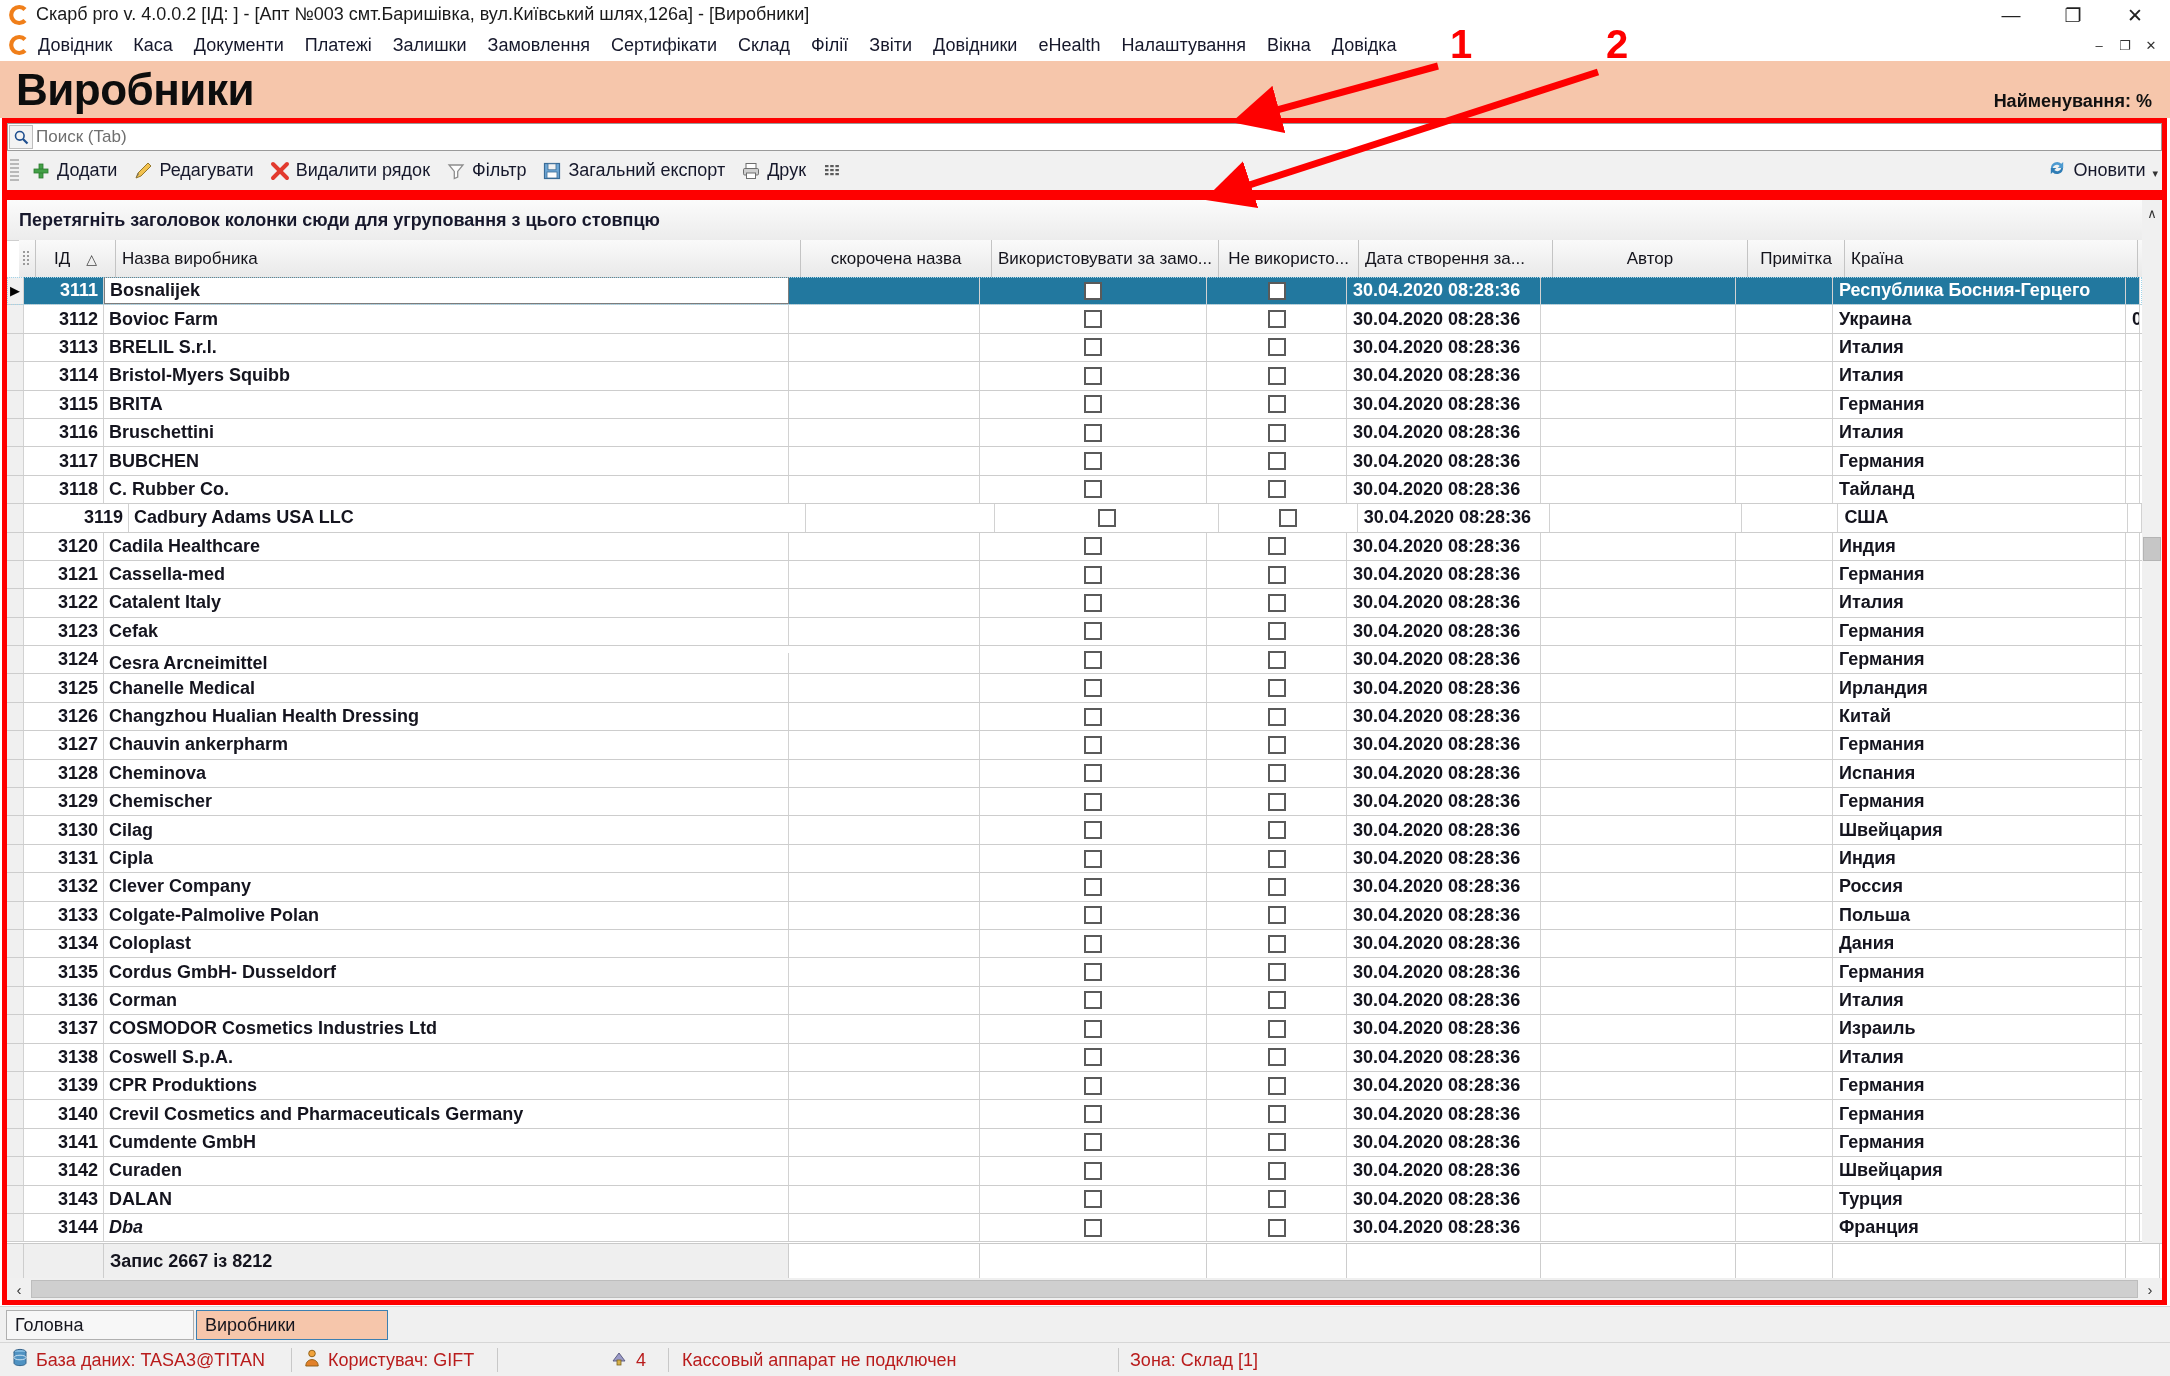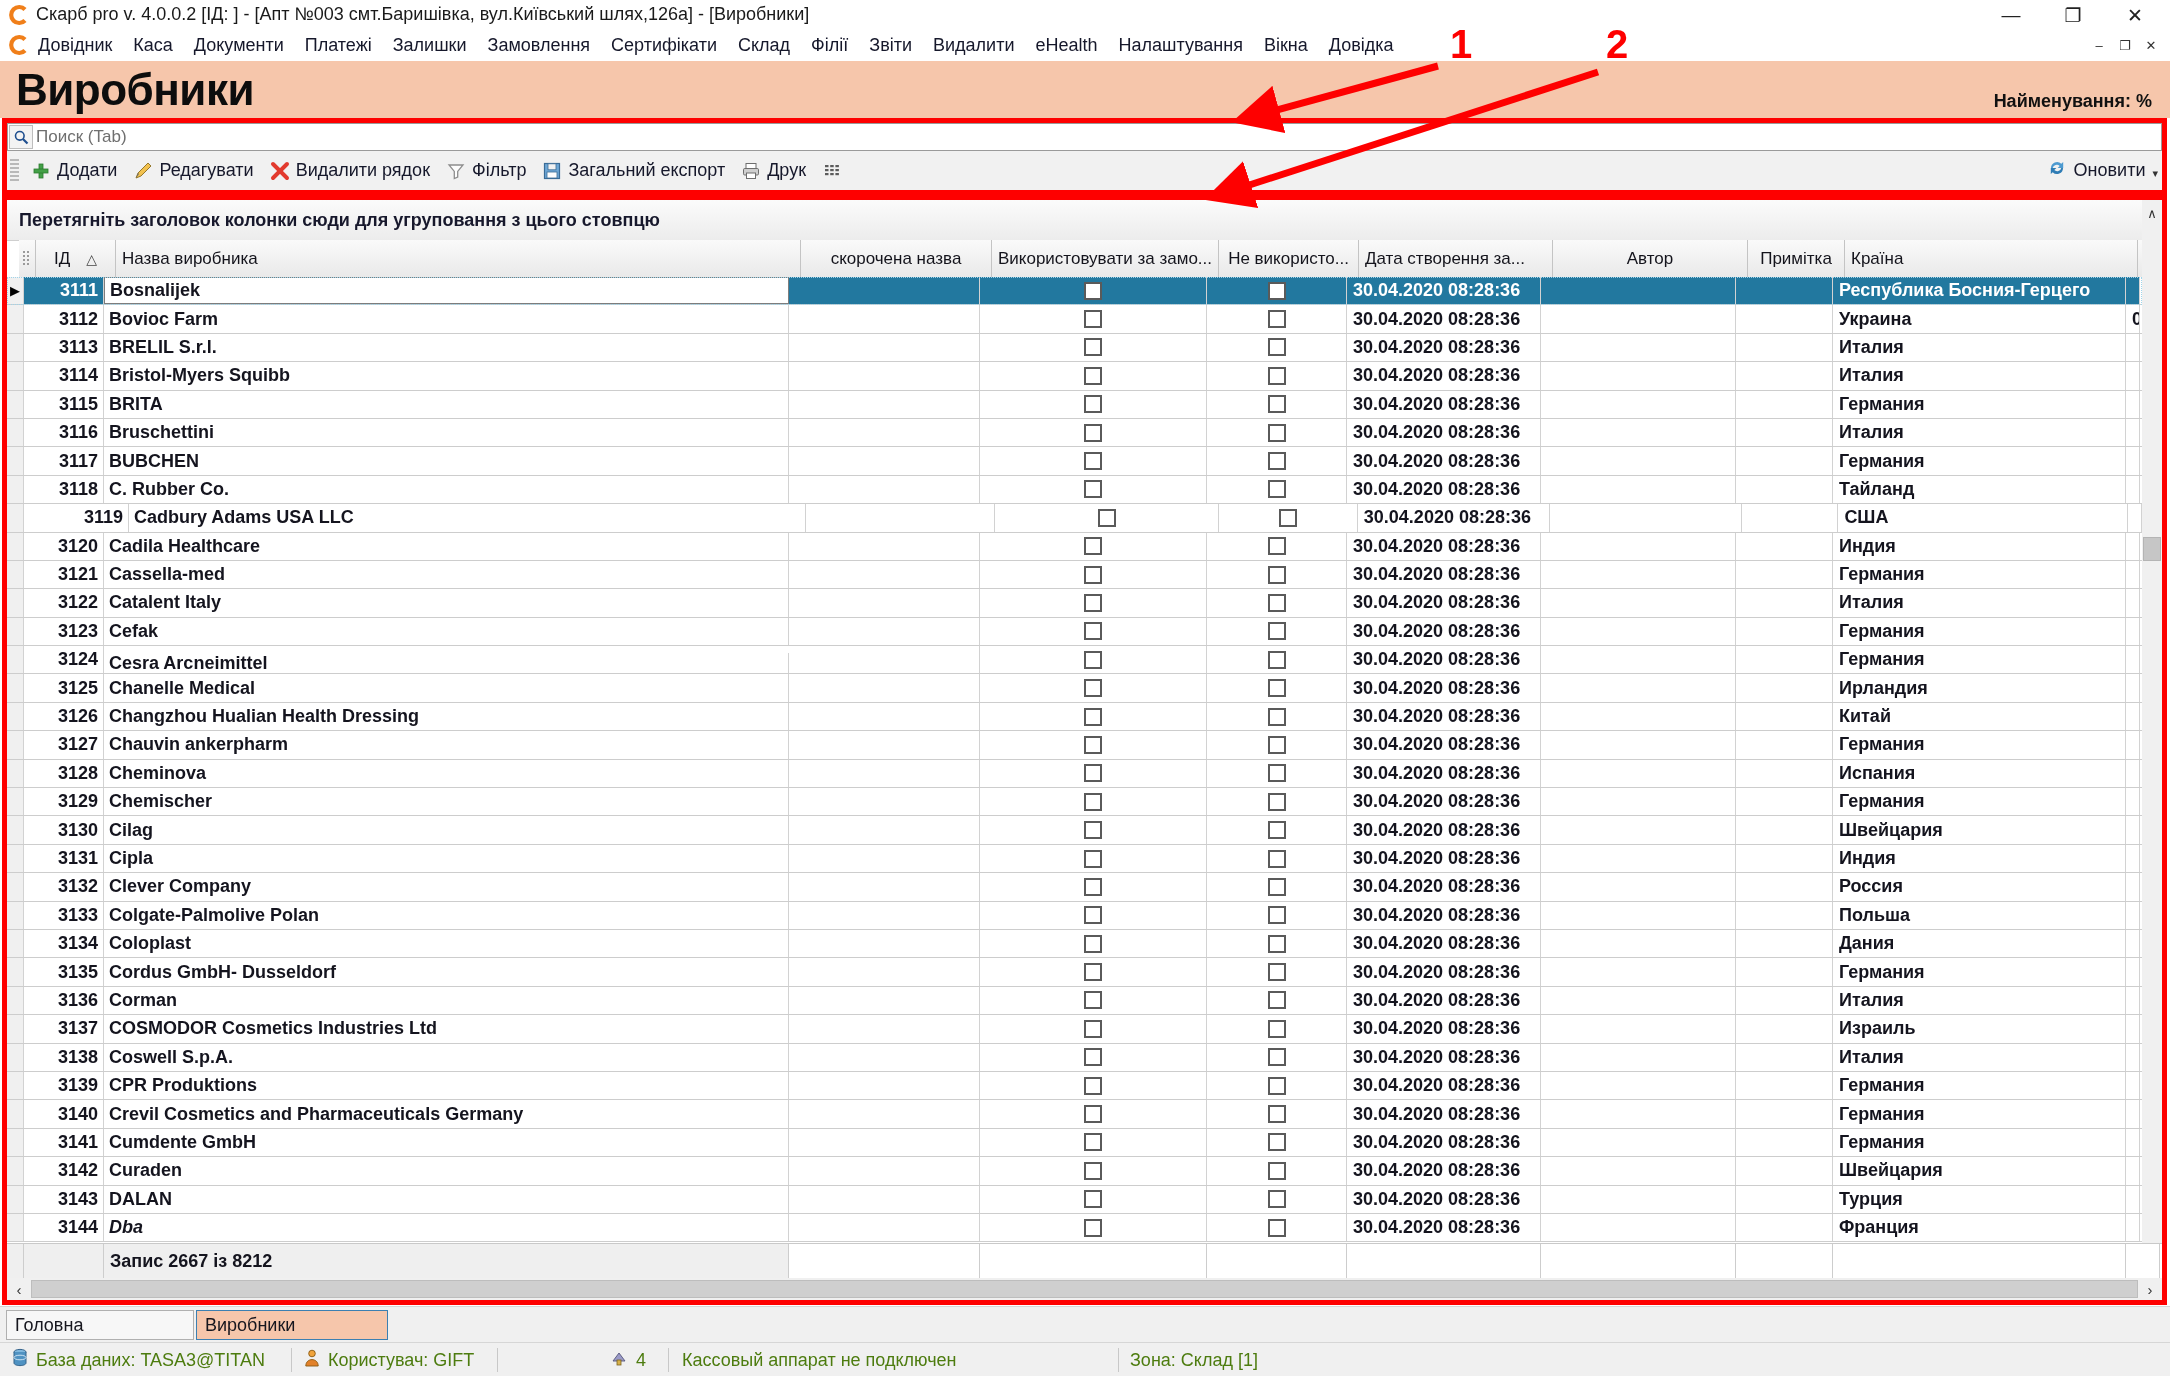--- a/index.html
+++ b/index.html
@@ -86,21 +86,21 @@
 
   
   #tabbar{left:0;top:1306px;width:2170px;height:36px;background:#f0f0f0;border-top:1px solid #d6d6d6;}
   .tab{position:absolute;top:3px;height:30px;box-sizing:border-box;display:flex;align-items:center;
        font-size:18px;color:#16161e;padding-left:8px;}
   #tab0{left:6px;width:188px;background:#f7f7f7;border:1px solid #b0b0b0;}
   #tab1{left:196px;width:192px;background:#f6c6ab;border:1px solid #3c7fb1;}
 
   
   #statusbar{left:0;top:1342px;width:2170px;height:34px;background:#f0f0f0;border-top:1px solid #d6d6d6;}
-  .sitem{position:absolute;top:0;height:34px;display:flex;align-items:center;gap:8px;font-size:18px;color:#4d7c0f;white-space:nowrap;}
+  .sitem{position:absolute;top:0;height:34px;display:flex;align-items:center;gap:8px;font-size:18px;color:#b91c1c;white-space:nowrap;}
   .ssep{position:absolute;top:5px;width:1px;height:24px;background:#c8c8c8;}
 
   
   #annot{left:0;top:0;width:2170px;height:1376px;pointer-events:none;}
   .anum{position:absolute;font-size:40px;font-weight:bold;color:#fe0000;line-height:40px;}
 </style>
 </head>
 <body>
 
 <div class="abs" id="titlebar">
@@ -127,21 +127,21 @@
       <span>Довідник</span>
       <span>Каса</span>
       <span>Документи</span>
       <span>Платежі</span>
       <span>Залишки</span>
       <span>Замовлення</span>
       <span>Сертифікати</span>
       <span>Склад</span>
       <span>Філії</span>
       <span>Звіти</span>
-      <span>Видалити</span>
+      <span>Довідники</span>
       <span>eHealth</span>
       <span>Налаштування</span>
       <span>Вікна</span>
       <span>Довідка</span>
     </div>
   <div class="childbtns">
     <div class="childbtn">–</div>
     <div class="childbtn">❐</div>
     <div class="childbtn">✕</div>
   </div>

